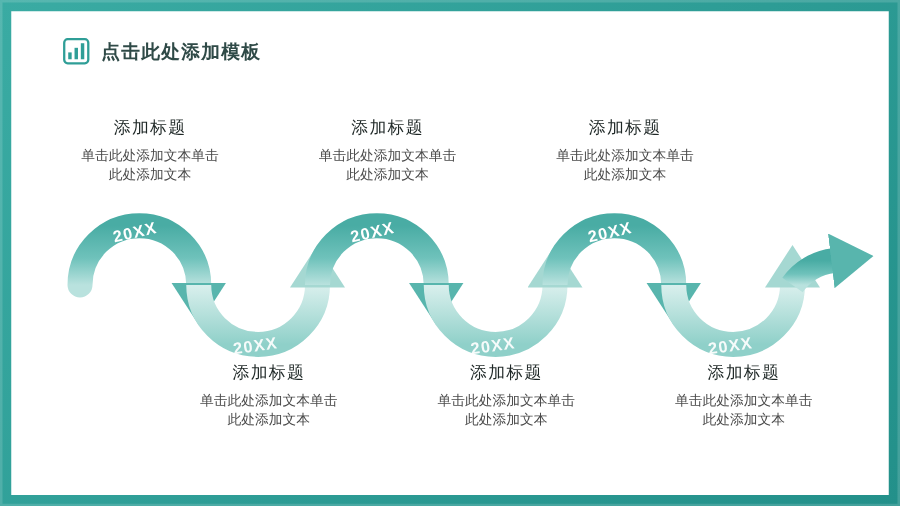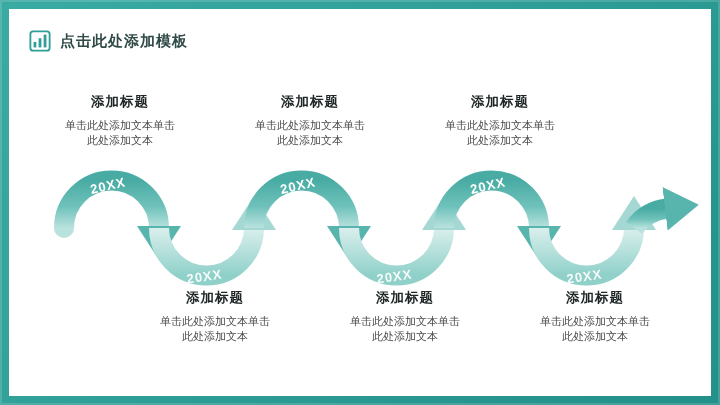--- a/index.html
+++ b/index.html
@@ -9,34 +9,34 @@
     font-family:"Liberation Sans","DejaVu Sans",sans-serif;
     background:linear-gradient(135deg,#3aaba3 0%,#2d9c95 55%,#23908a 100%);
     overflow:hidden;
     box-shadow:inset 0 0 0 2px rgba(255,255,255,.15);
   }
   .canvas{
     position:absolute;left:9px;top:9px;right:9px;bottom:9px;
     background:#ffffff;
   }
   .header{
-    position:absolute;left:29px;top:30px;
+    position:absolute;left:50px;top:30px;
     display:flex;align-items:center;gap:9px;
   }
   .header .icon{width:22px;height:22px;display:block;}
   .title{
     font-size:15px;font-weight:bold;color:#2f4a47;letter-spacing:1px;
   }
   .wave{position:absolute;left:0;top:0;}
   .tblock{
     position:absolute;width:170px;text-align:center;
   }
   .tblock h3{
     margin:0 0 7px 0;
-    font-size:13.5px;font-weight:bold;color:#1e2726;letter-spacing:1px;
+    font-size:13.5px;font-weight:normal;color:#1e2726;letter-spacing:1px;
   }
   .tblock .body{
     font-size:11px;color:#4a4a4a;line-height:15px;
   }
   svg text.year{
     font-family:"Liberation Sans","DejaVu Sans",sans-serif;
     font-size:13px;font-weight:bold;letter-spacing:1px;
   }
 </style>
 </head>

